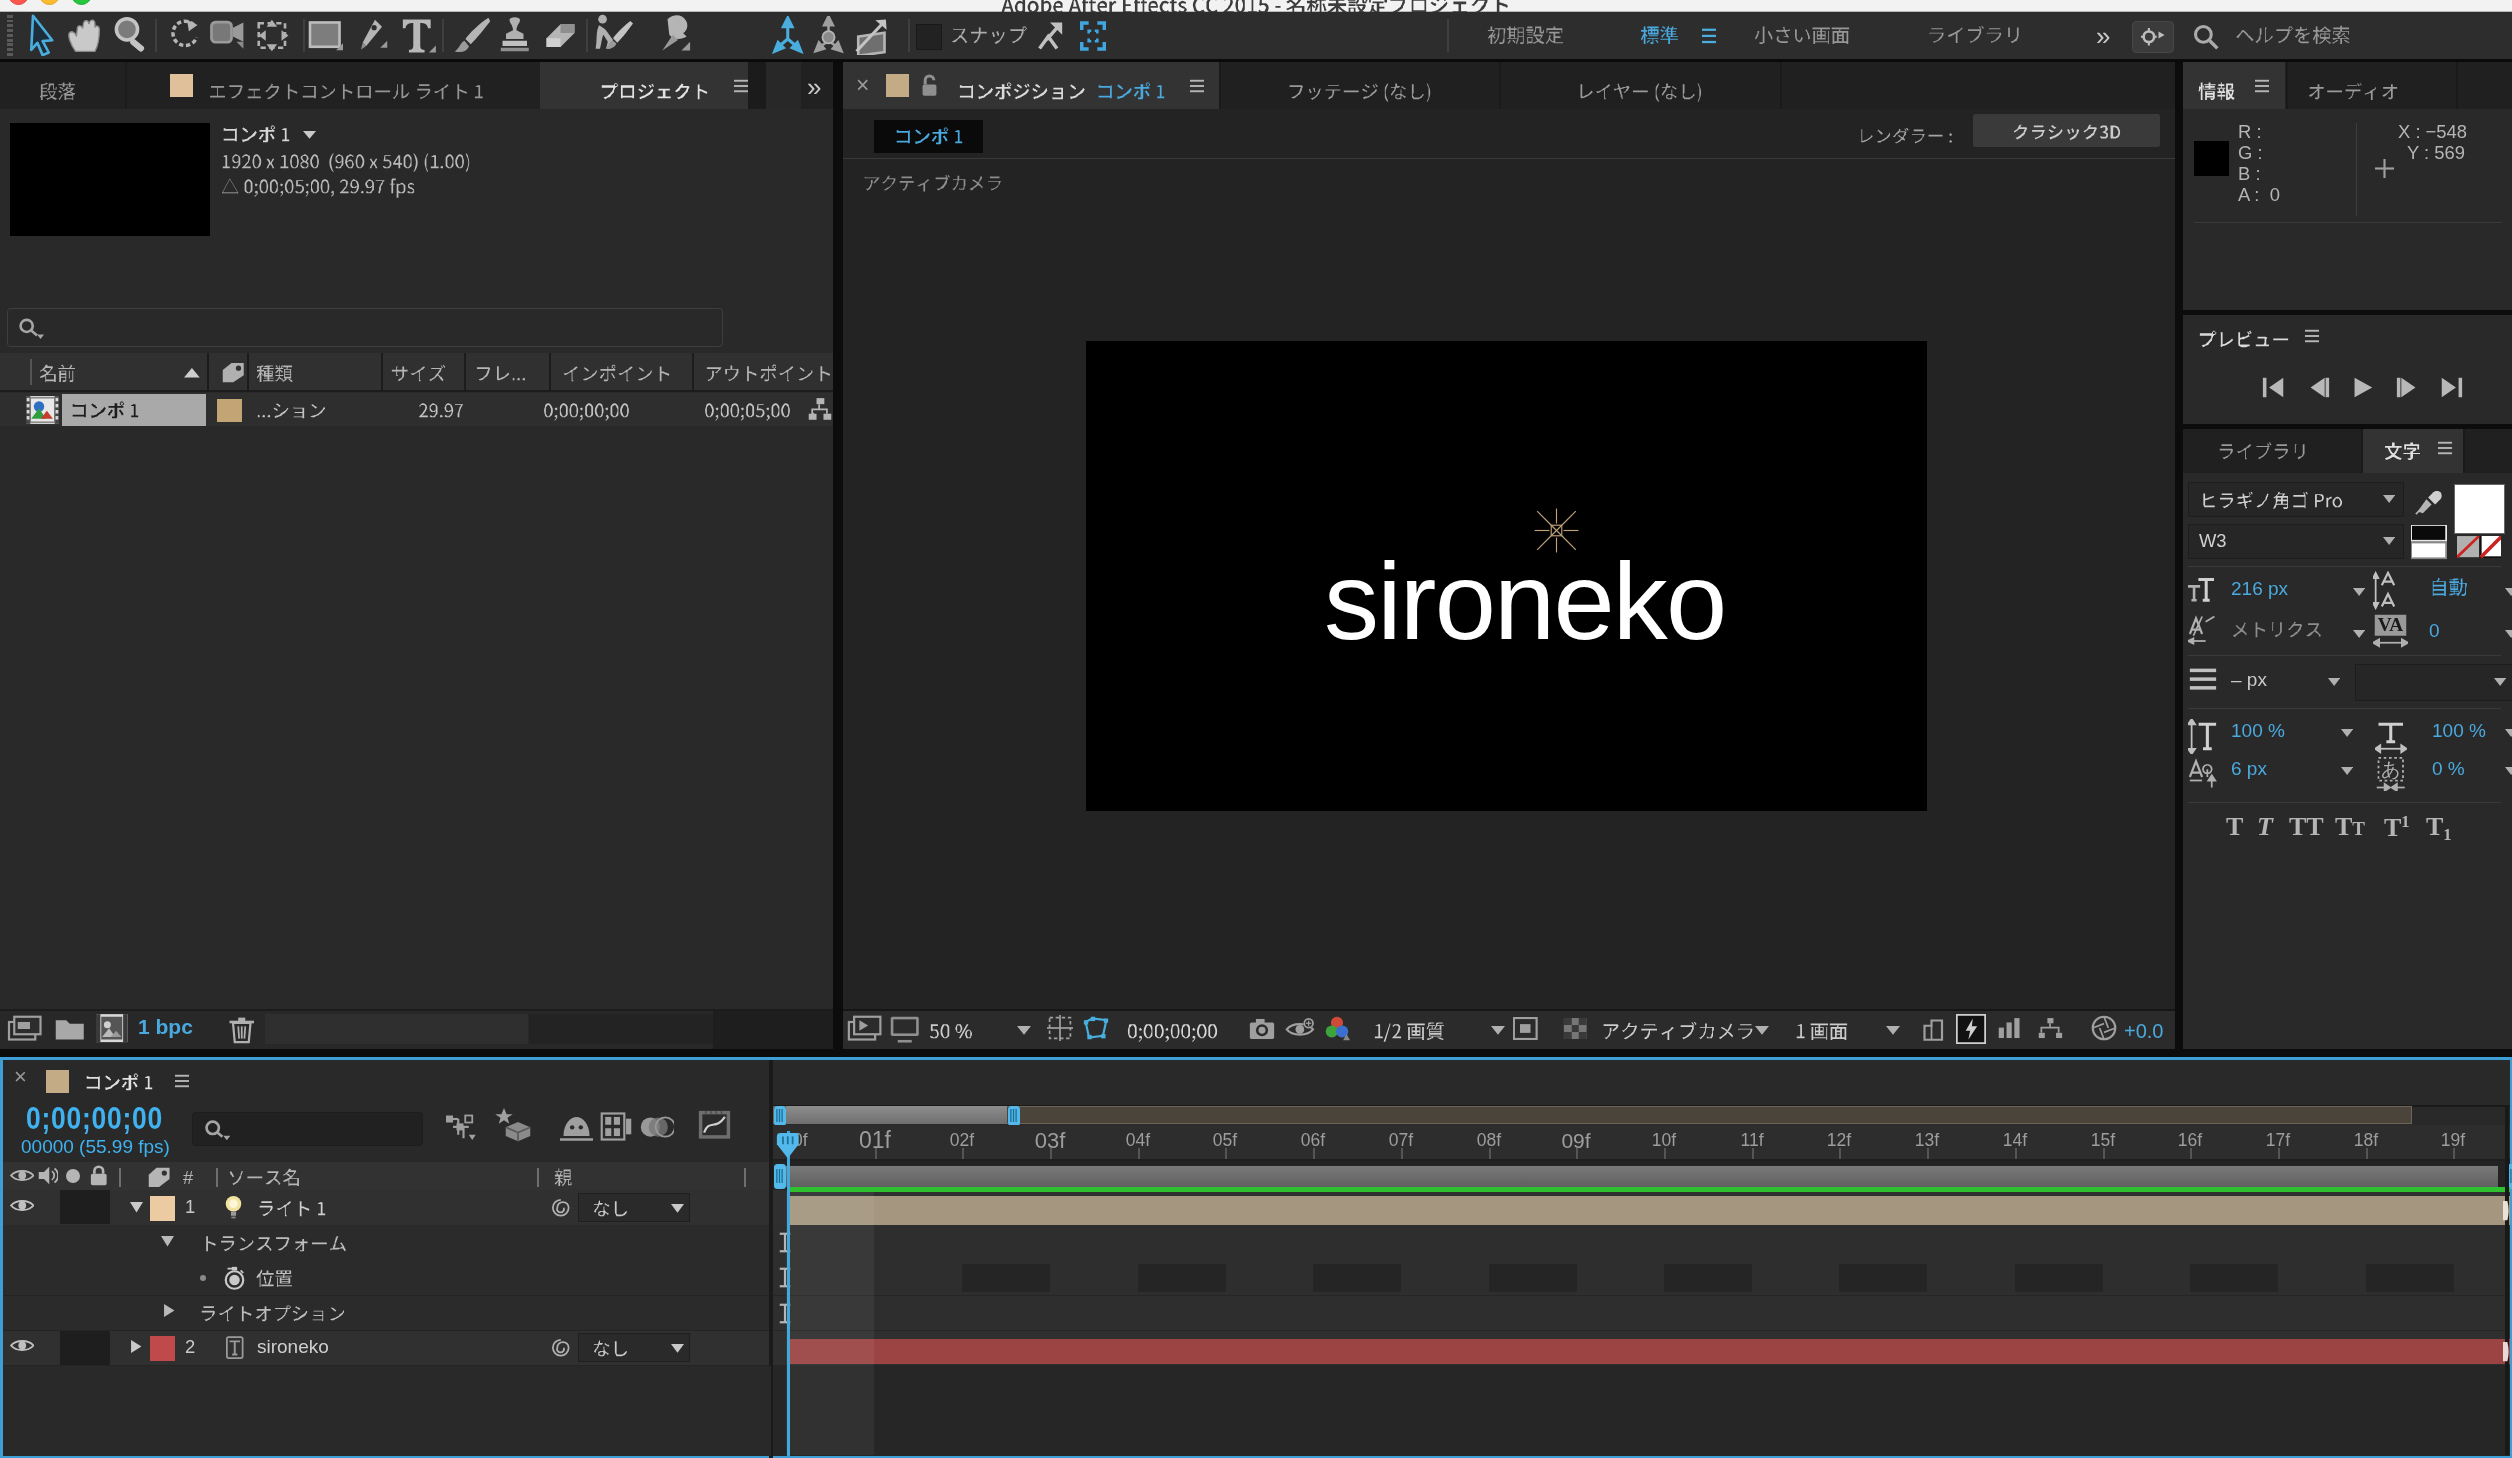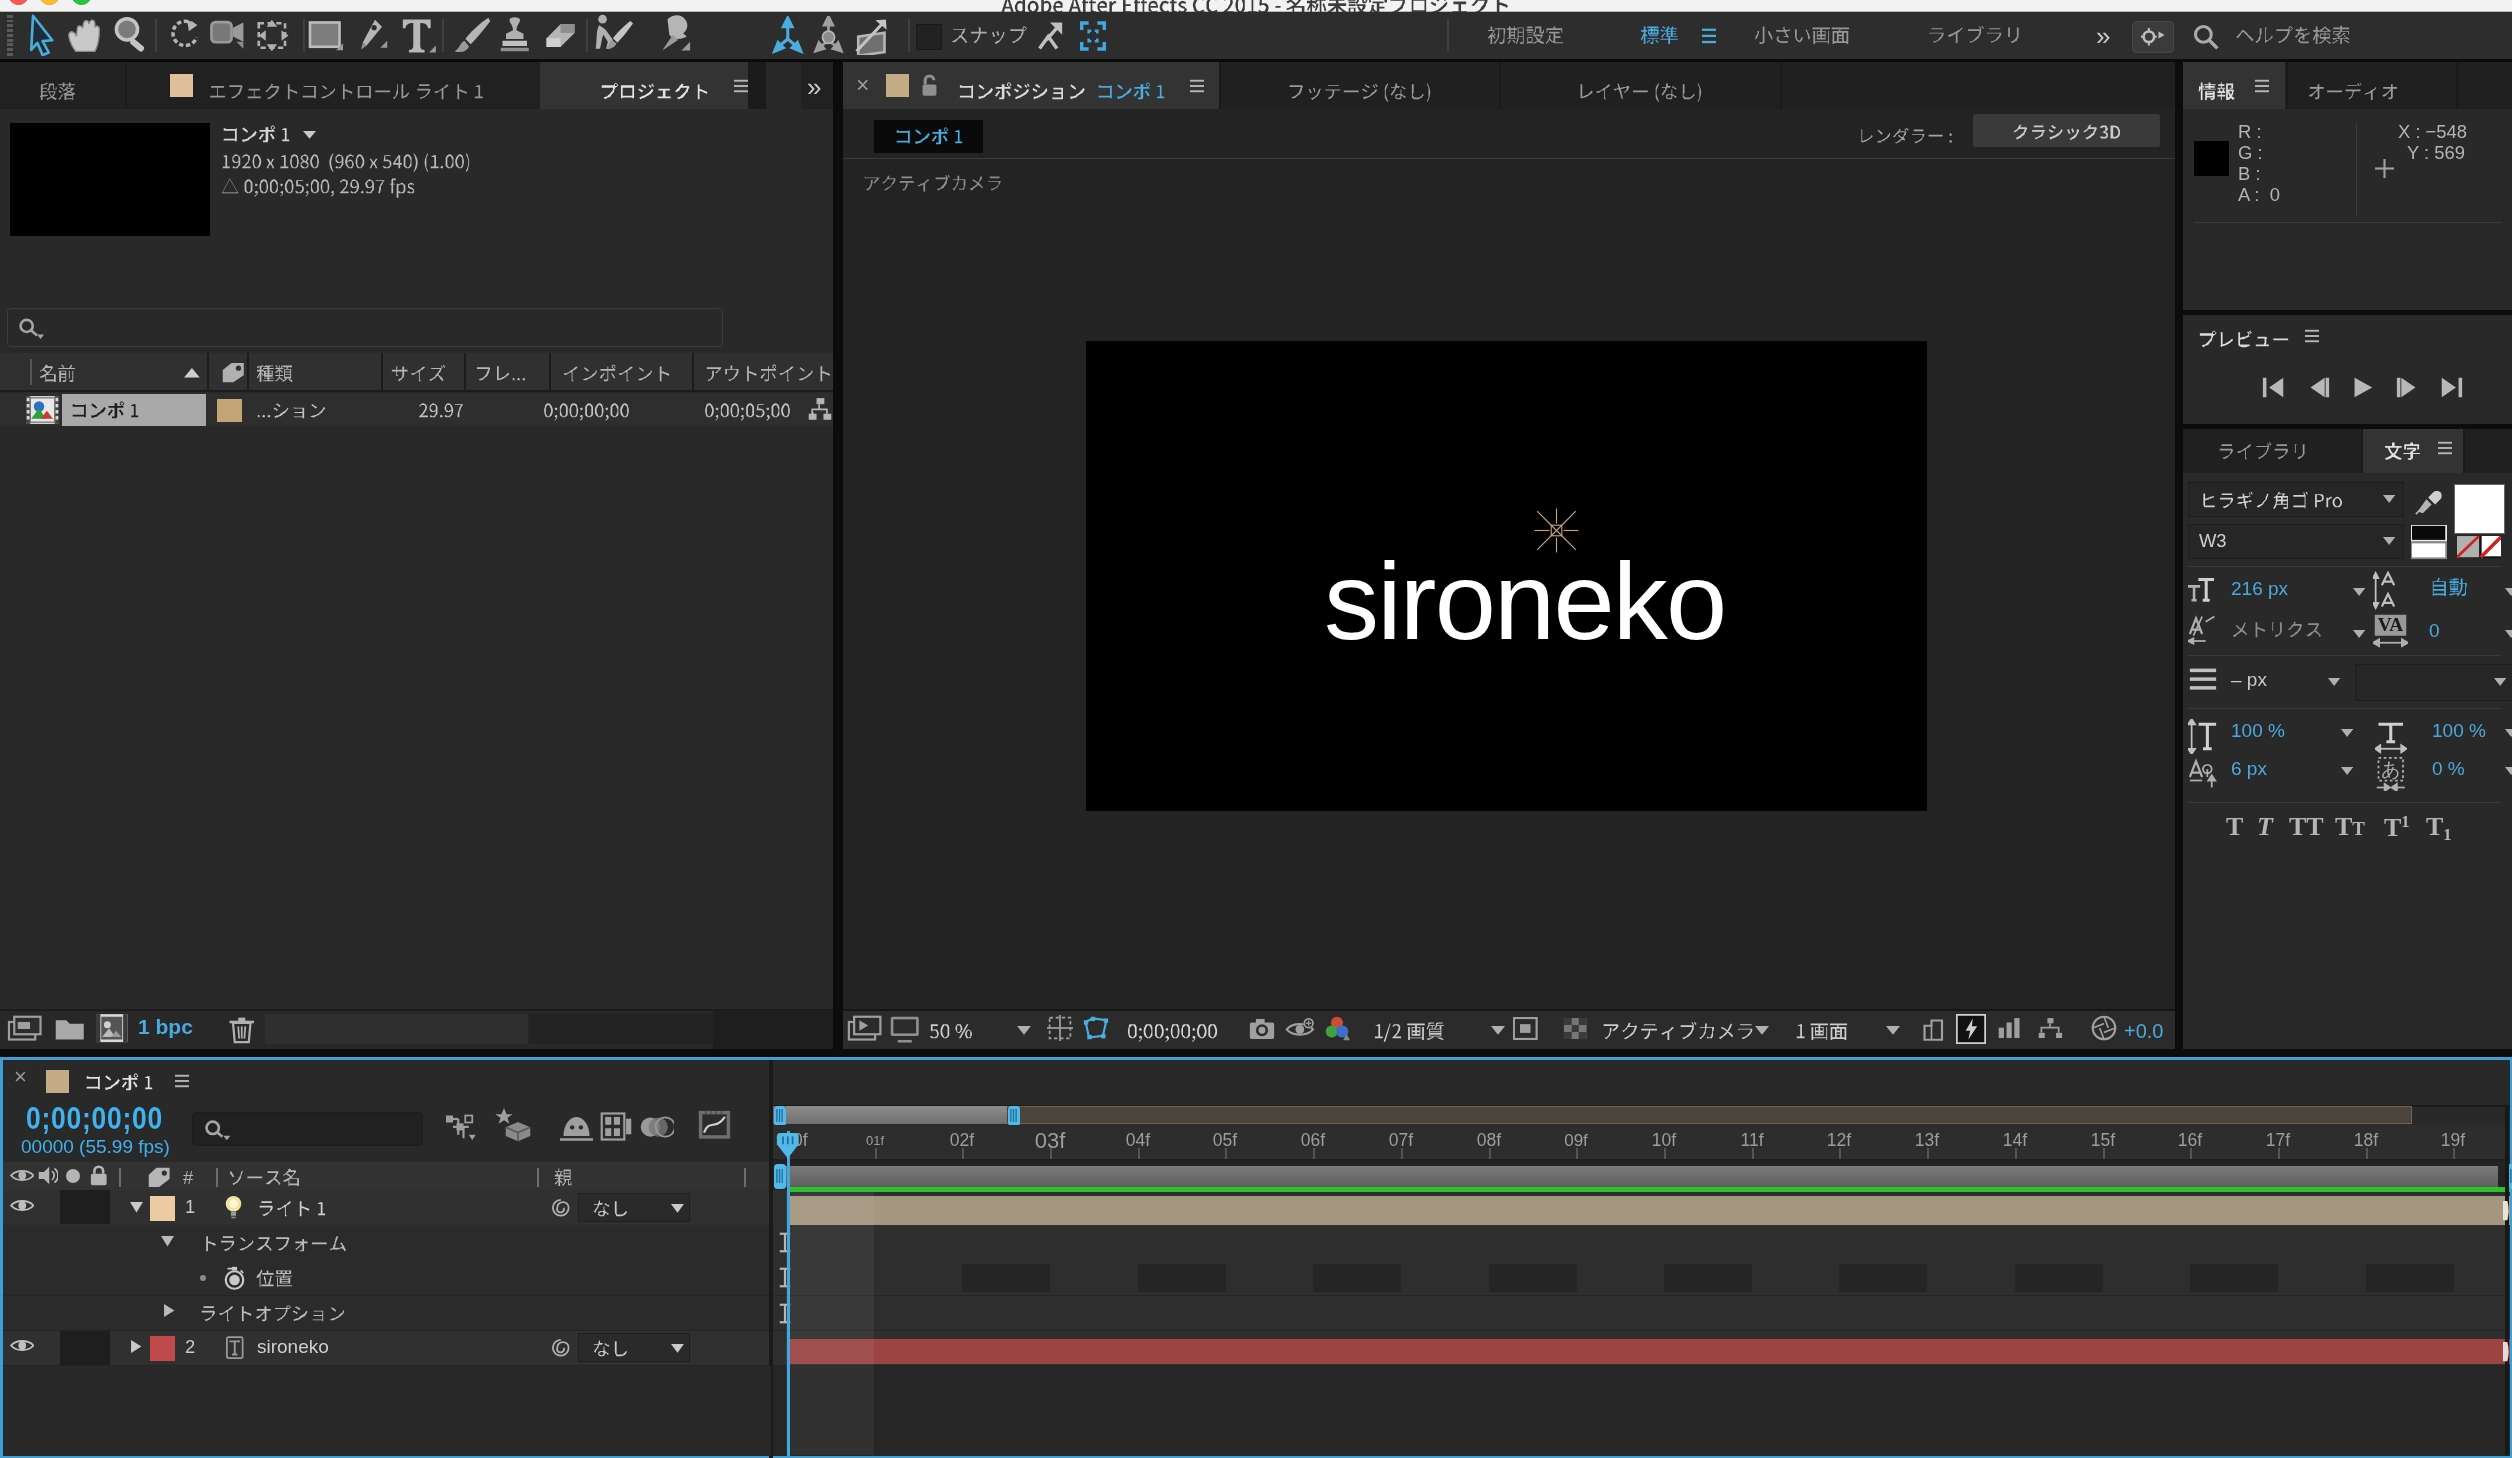--- a/index.html
+++ b/index.html
@@ -985,37 +985,37 @@
         <line x1="1" y1="0" x2="1" y2="15"></line>
         <line x1="4" y1="0" x2="4" y2="15"></line>
         <line x1="7" y1="0" x2="7" y2="15"></line>
       </g>
     </svg>
 <div style="position:absolute;left:773px;top:1125px;width:1737px;height:36px;background:#2d2d2d;"></div>
 <div style="position:absolute;left:773px;top:1159px;width:1737px;height:1.8px;background:#1f1f1f;"></div>
 <div style="position:absolute;left:787px;top:1148px;width:1.8px;height:10.5px;background:#555555;"></div>
 <div style="position:absolute;top:1132px;font-size:17.5px;line-height:17.5px;color:#9d9d9d;font-family:'Liberation Sans',sans-serif;white-space:pre;left:793px;">0f</div>
 <div style="position:absolute;left:875px;top:1148px;width:1.8px;height:10.5px;background:#555555;"></div>
-<div style="position:absolute;top:1132px;font-size:13px;line-height:17.5px;color:#9d9d9d;font-family:'Liberation Sans',sans-serif;white-space:pre;left:875px;transform:translateX(-50%);">01f</div>
+<div style="position:absolute;top:1132px;font-size:23px;line-height:17.5px;color:#9d9d9d;font-family:'Liberation Sans',sans-serif;white-space:pre;left:875px;transform:translateX(-50%);">01f</div>
 <div style="position:absolute;left:962px;top:1148px;width:1.8px;height:10.5px;background:#555555;"></div>
 <div style="position:absolute;top:1132px;font-size:17.5px;line-height:17.5px;color:#9d9d9d;font-family:'Liberation Sans',sans-serif;white-space:pre;left:962px;transform:translateX(-50%);">02f</div>
 <div style="position:absolute;left:1050px;top:1148px;width:1.8px;height:10.5px;background:#555555;"></div>
 <div style="position:absolute;top:1132px;font-size:22px;line-height:17.5px;color:#9d9d9d;font-family:'Liberation Sans',sans-serif;white-space:pre;left:1050px;transform:translateX(-50%);">03f</div>
 <div style="position:absolute;left:1138px;top:1148px;width:1.8px;height:10.5px;background:#555555;"></div>
 <div style="position:absolute;top:1132px;font-size:17.5px;line-height:17.5px;color:#9d9d9d;font-family:'Liberation Sans',sans-serif;white-space:pre;left:1138px;transform:translateX(-50%);">04f</div>
 <div style="position:absolute;left:1225px;top:1148px;width:1.8px;height:10.5px;background:#555555;"></div>
 <div style="position:absolute;top:1132px;font-size:17.5px;line-height:17.5px;color:#9d9d9d;font-family:'Liberation Sans',sans-serif;white-space:pre;left:1225px;transform:translateX(-50%);">05f</div>
 <div style="position:absolute;left:1313px;top:1148px;width:1.8px;height:10.5px;background:#555555;"></div>
 <div style="position:absolute;top:1132px;font-size:17.5px;line-height:17.5px;color:#9d9d9d;font-family:'Liberation Sans',sans-serif;white-space:pre;left:1313px;transform:translateX(-50%);">06f</div>
 <div style="position:absolute;left:1401px;top:1148px;width:1.8px;height:10.5px;background:#555555;"></div>
 <div style="position:absolute;top:1132px;font-size:17.5px;line-height:17.5px;color:#9d9d9d;font-family:'Liberation Sans',sans-serif;white-space:pre;left:1401px;transform:translateX(-50%);">07f</div>
 <div style="position:absolute;left:1489px;top:1148px;width:1.8px;height:10.5px;background:#555555;"></div>
 <div style="position:absolute;top:1132px;font-size:17.5px;line-height:17.5px;color:#9d9d9d;font-family:'Liberation Sans',sans-serif;white-space:pre;left:1489px;transform:translateX(-50%);">08f</div>
 <div style="position:absolute;left:1576px;top:1148px;width:1.8px;height:10.5px;background:#555555;"></div>
-<div style="position:absolute;top:1132px;font-size:17px;line-height:17.5px;color:#9d9d9d;font-family:'Liberation Sans',sans-serif;white-space:pre;left:1576px;transform:translateX(-50%);">09f</div>
+<div style="position:absolute;top:1132px;font-size:21px;line-height:17.5px;color:#9d9d9d;font-family:'Liberation Sans',sans-serif;white-space:pre;left:1576px;transform:translateX(-50%);">09f</div>
 <div style="position:absolute;left:1664px;top:1148px;width:1.8px;height:10.5px;background:#555555;"></div>
 <div style="position:absolute;top:1132px;font-size:17.5px;line-height:17.5px;color:#9d9d9d;font-family:'Liberation Sans',sans-serif;white-space:pre;left:1664px;transform:translateX(-50%);">10f</div>
 <div style="position:absolute;left:1752px;top:1148px;width:1.8px;height:10.5px;background:#555555;"></div>
 <div style="position:absolute;top:1132px;font-size:17.5px;line-height:17.5px;color:#9d9d9d;font-family:'Liberation Sans',sans-serif;white-space:pre;left:1752px;transform:translateX(-50%);">11f</div>
 <div style="position:absolute;left:1839px;top:1148px;width:1.8px;height:10.5px;background:#555555;"></div>
 <div style="position:absolute;top:1132px;font-size:17.5px;line-height:17.5px;color:#9d9d9d;font-family:'Liberation Sans',sans-serif;white-space:pre;left:1839px;transform:translateX(-50%);">12f</div>
 <div style="position:absolute;left:1927px;top:1148px;width:1.8px;height:10.5px;background:#555555;"></div>
 <div style="position:absolute;top:1132px;font-size:17.5px;line-height:17.5px;color:#9d9d9d;font-family:'Liberation Sans',sans-serif;white-space:pre;left:1927px;transform:translateX(-50%);">13f</div>
 <div style="position:absolute;left:2015px;top:1148px;width:1.8px;height:10.5px;background:#555555;"></div>
 <div style="position:absolute;top:1132px;font-size:17.5px;line-height:17.5px;color:#9d9d9d;font-family:'Liberation Sans',sans-serif;white-space:pre;left:2015px;transform:translateX(-50%);">14f</div>

